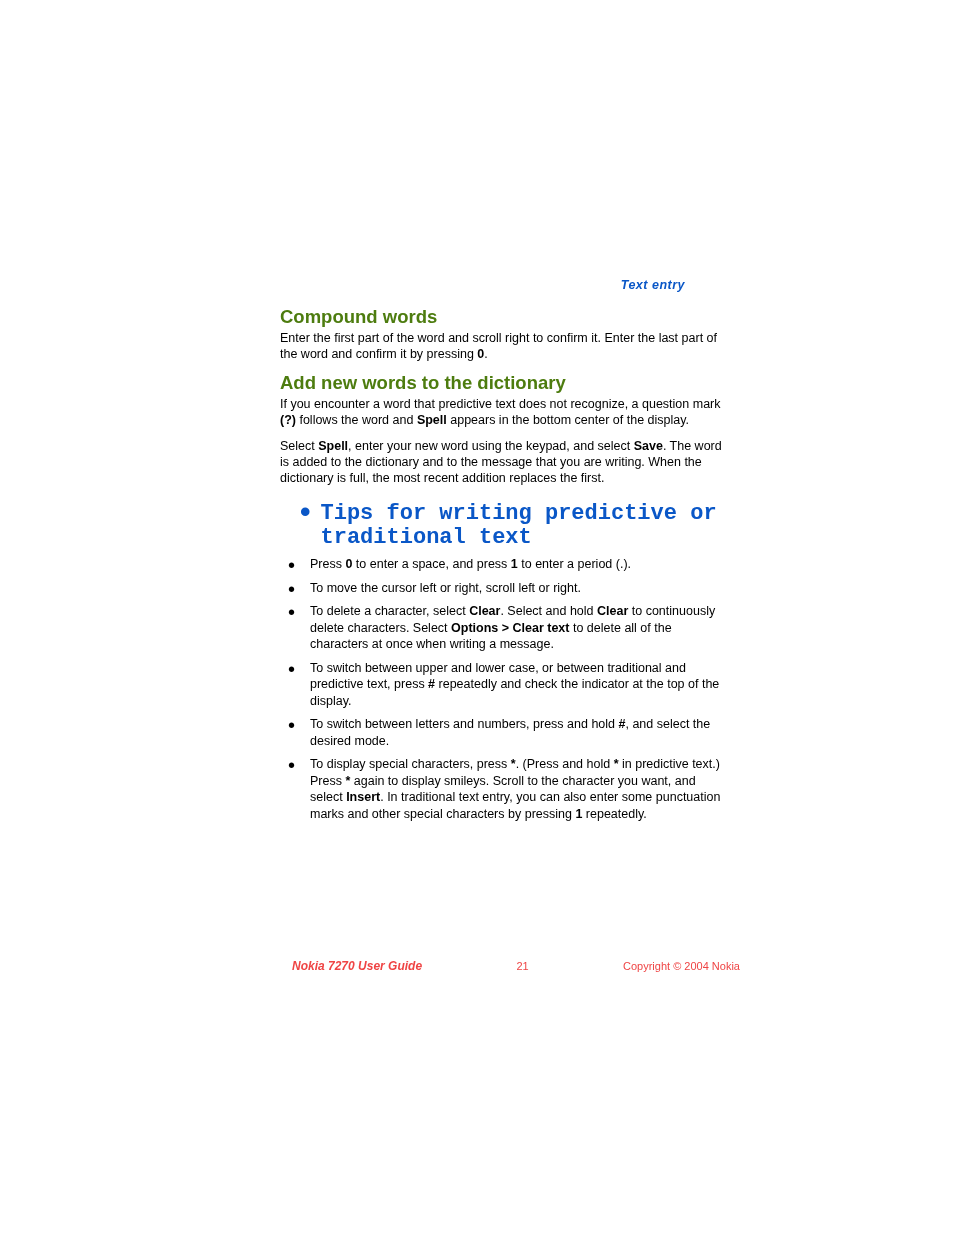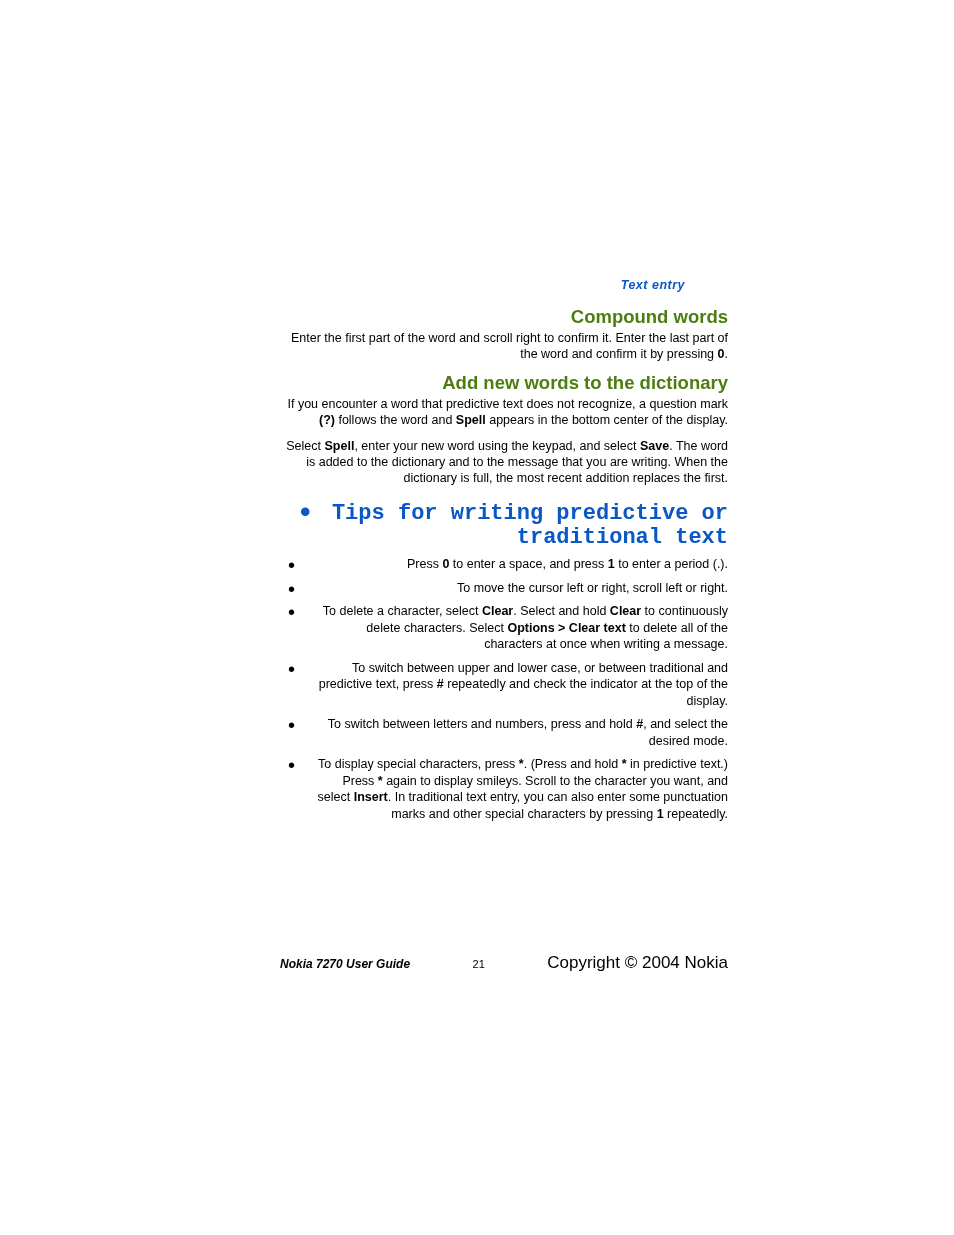--- a/index.html
+++ b/index.html
@@ -1,31 +1,31 @@
 <!DOCTYPE html>
 <html><head>
 <meta charset="utf-8">
 <style>
   html,body{margin:0;padding:0;background:#fff;width:954px;height:1235px;font-family:"Segoe UI",Tahoma,Arial,sans-serif;color:#000;}
-  .page{position:relative;width:911px;height:1235px;text-align:right;}
+  .page{position:relative;width:911px;height:1235px;}
   .header-label{position:absolute;top:278px;right:226px;color:#0a57c7;font-style:italic;font-weight:700;font-size:12.5px;letter-spacing:.5px;}
   .content{position:absolute;top:302px;left:280px;width:448px;}
   .h-blue{color:#4d7c0f;font-weight:700;font-size:18.5px;margin:4px 0 2px 0;font-family:"Segoe UI","Trebuchet MS",Arial,sans-serif;}
   .body-text{font-size:12.5px;line-height:1.28;margin:0 0 10px 0;font-family:Verdana,"Segoe UI",Arial,sans-serif;}
   .body-text b{font-weight:700;}
   .section-head{display:flex;align-items:flex-start;margin-top:16px;margin-bottom:6px;margin-left:20px;}
   .section-head .dot{color:#0a57c7;font-size:30px;line-height:20px;margin-right:10px;font-weight:700;}
   .section-head .title{color:#0a57c7;font-weight:700;font-size:22px;line-height:1.1;font-family:Liberation Mono, monospace;}
   ul.tips{list-style:none;padding:0;margin:4px 0 0 0;}
   ul.tips li{position:relative;padding-left:30px;font-size:12.5px;line-height:1.32;margin-bottom:7px;font-family:Verdana,"Segoe UI",Arial,sans-serif;}
   ul.tips li::before{content:"•";position:absolute;left:8px;top:-4px;font-size:20px;}
-  .footer{position:absolute;bottom:262px;left:280px;width:448px;display:flex;justify-content:space-between;align-items:baseline;color:#000000;font-size:12px;}
+  .footer{position:absolute;bottom:262px;left:292px;width:448px;display:flex;justify-content:space-between;align-items:baseline;color:#ef4444;font-size:12px;}
   .footer .left{font-style:italic;font-weight:700;}
   .footer .center{flex:0 0 auto;font-size:11px;}
-  .footer .right{font-size:17px;}
+  .footer .right{font-size:11px;}
 </style>
 </head>
 <body>
 
 <div class="page">
 
   <div class="header-label">Text entry</div>
 
   <div class="content">
 

